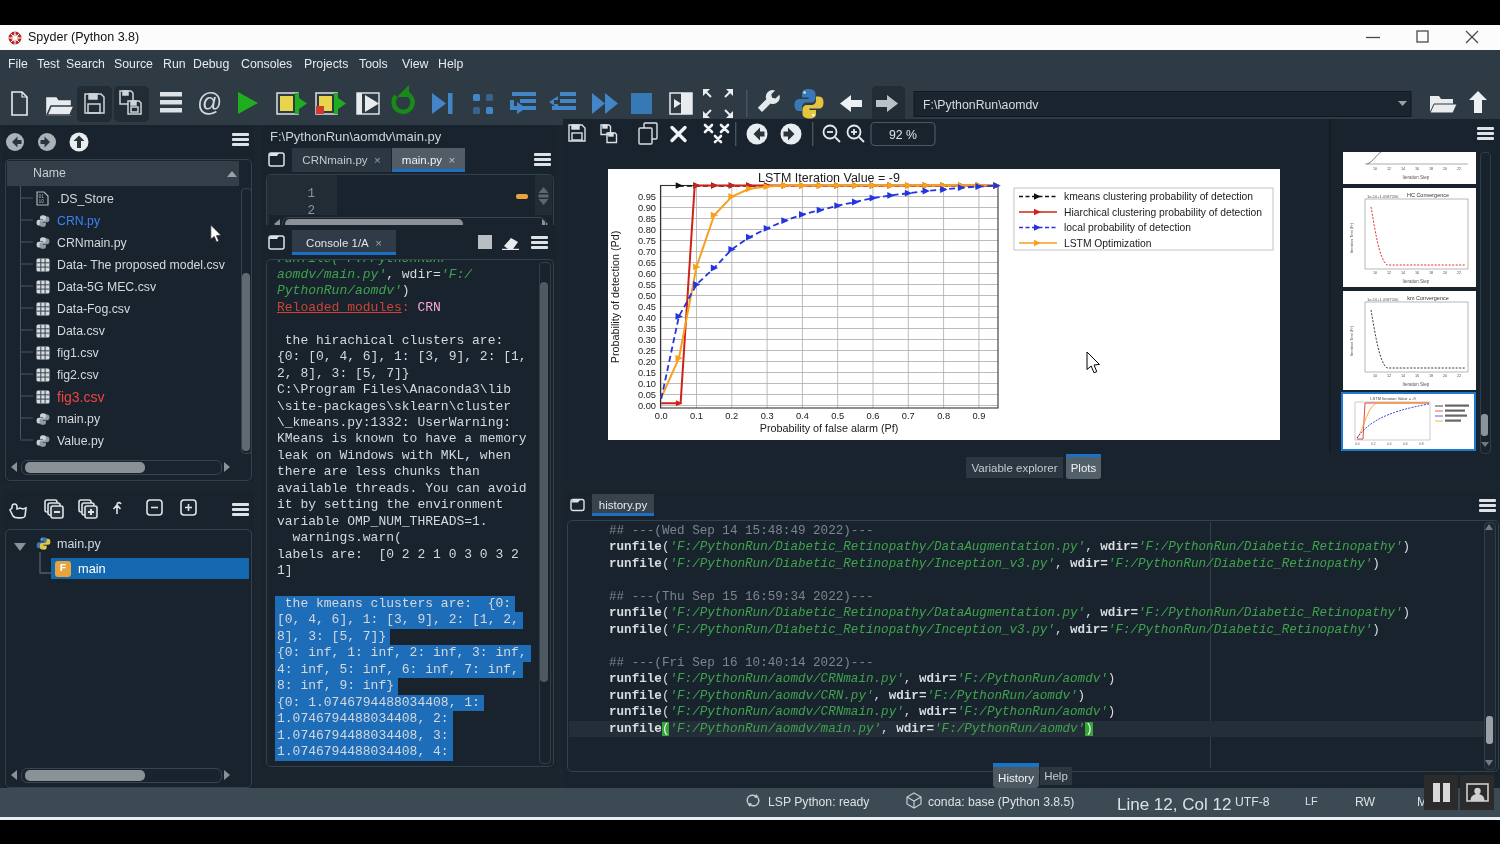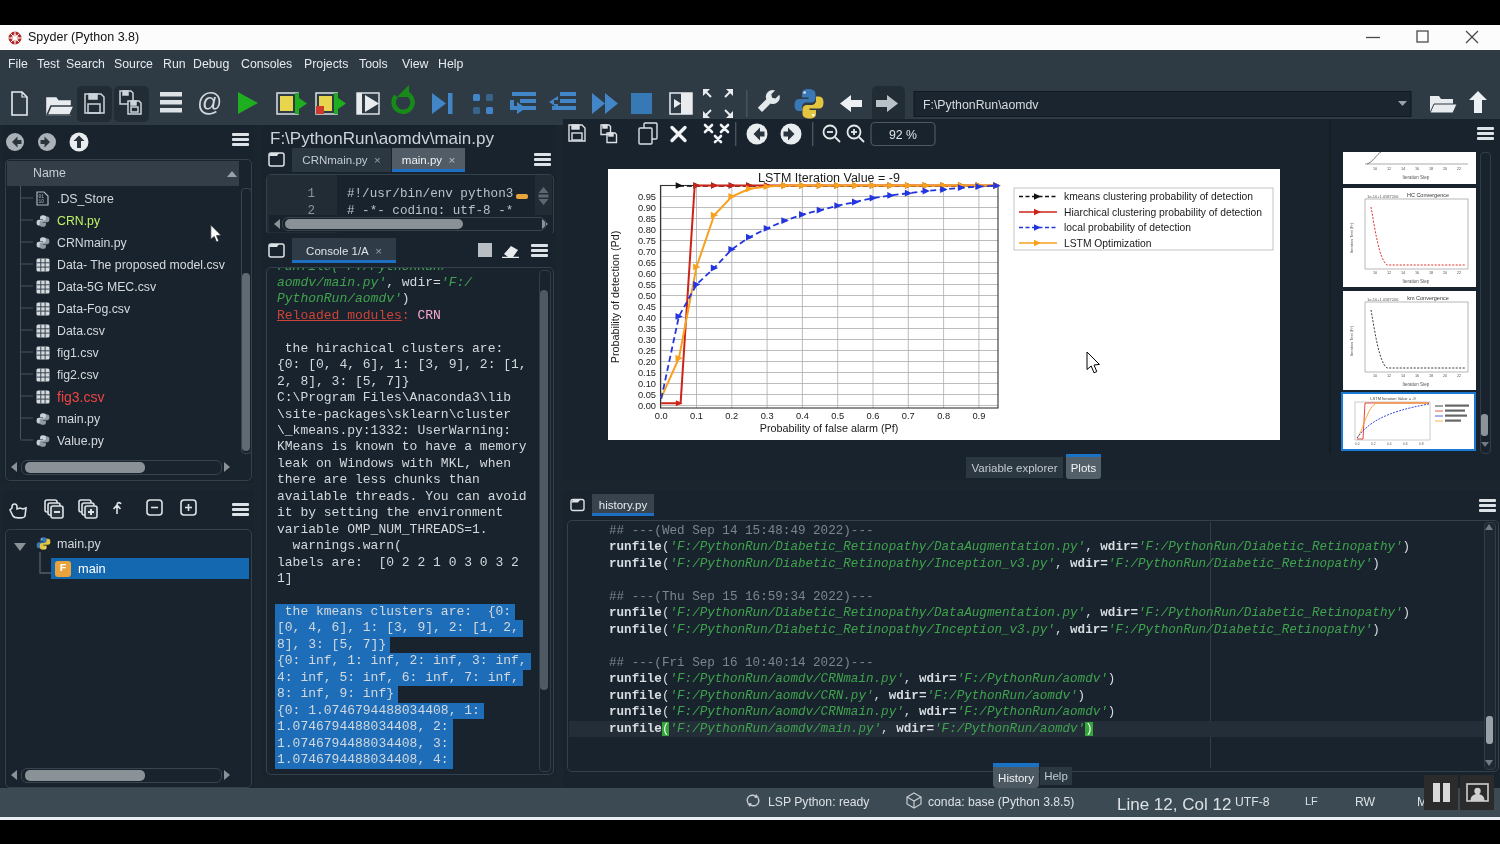--- a/index.html
+++ b/index.html
@@ -219,21 +219,21 @@
               <text x="2.5" y="12">10</text>
             </g>
           </svg>
           <div class="abs" style="left:50px;top:0;font-size:12.3px;color:#d4d9dd;white-space:nowrap">.DS_Store</div>
         </div>
         <div class="abs" style="left:0;top:24px;width:230px;height:22px;line-height:22px">
           <svg class="abs" style="left:29px;top:4px" width="14" height="14" viewBox="0 0 24 24">
             <path d="M11.8 2 c-4 0-4.8 2-4.8 4 v2.8 h5.2 v1.2 h-7.6 c-2.4 0-3.6 1.6-3.6 4.8 c0 3.2 1.2 4.8 3.6 4.8 h2.4 v-3.2 c0-2 1.6-3.6 3.6-3.6 h4 c1.6 0 3.2-1.4 3.2-3.2 v-3.6 c0-2-1.2-4-6-4 z" fill="#c9d2d9"></path>
             <path d="M12.2 22 c4 0 4.8-2 4.8-4 v-2.8 h-5.2 v-1.2 h7.6 c2.4 0 3.6-1.6 3.6-4.8 c0-3.2-1.2-4.8-3.6-4.8 h-2.4 v3.2 c0 2-1.6 3.6-3.6 3.6 h-4 c-1.6 0-3.2 1.4-3.2 3.2 v3.6 c0 2 1.2 4 6 4 z" fill="#8f9aa3"></path>
           </svg>
-          <div class="abs" style="left:50px;top:0;font-size:12.3px;color:#bef264;white-space:nowrap">CRN.py</div>
+          <div class="abs" style="left:50px;top:0;font-size:12.3px;color:#3b82f6;white-space:nowrap">CRN.py</div>
         </div>
         <div class="abs" style="left:0;top:46px;width:230px;height:22px;line-height:22px">
           <svg class="abs" style="left:29px;top:4px" width="14" height="14" viewBox="0 0 24 24">
             <path d="M11.8 2 c-4 0-4.8 2-4.8 4 v2.8 h5.2 v1.2 h-7.6 c-2.4 0-3.6 1.6-3.6 4.8 c0 3.2 1.2 4.8 3.6 4.8 h2.4 v-3.2 c0-2 1.6-3.6 3.6-3.6 h4 c1.6 0 3.2-1.4 3.2-3.2 v-3.6 c0-2-1.2-4-6-4 z" fill="#c9d2d9"></path>
             <path d="M12.2 22 c4 0 4.8-2 4.8-4 v-2.8 h-5.2 v-1.2 h7.6 c2.4 0 3.6-1.6 3.6-4.8 c0-3.2-1.2-4.8-3.6-4.8 h-2.4 v3.2 c0 2-1.6 3.6-3.6 3.6 h-4 c-1.6 0-3.2 1.4-3.2 3.2 v3.6 c0 2 1.2 4 6 4 z" fill="#8f9aa3"></path>
           </svg>
           <div class="abs" style="left:50px;top:0;font-size:12.3px;color:#d4d9dd;white-space:nowrap">CRNmain.py</div>
         </div>
         <div class="abs" style="left:0;top:68px;width:230px;height:22px;line-height:22px">
           <svg class="abs" style="left:29px;top:4px" width="14" height="14" viewBox="0 0 14 14">
@@ -408,58 +408,56 @@
    <svg class="abs" style="left:216px;top:5px" width="8" height="10">
             <path d="M1 0 L7 5 L1 10 z" fill="#8a9298"></path>
           </svg>
    <div class="abs" style="left:14px;top:3px;width:199px;height:13px;border:1px solid #3a444e;border-radius:6px"></div>
    <div class="abs" style="left:18px;top:4.5px;width:120px;height:11px;background:#8a9298;border-radius:5px"></div>
  </div>
 </path></div>
 </div>
 
 <div class="pane" style="left:262px;top:125px;width:294px;height:112px">
- <div class="abs" style="left:8px;top:4px;font-size:17px;color:#ccd3d8">F:\PythonRun\aomdv\main.py</div>
+ <div class="abs" style="left:8px;top:4px;font-size:13px;color:#ccd3d8">F:\PythonRun\aomdv\main.py</div>
  <svg class="abs" style="left:6px;top:25px" width="20" height="20">
       <rect x="1" y="3" width="15" height="13" rx="2" fill="none" stroke="#dde2e6" stroke-width="1.5"></rect>
       <path d="M1 6 h8 l2 -3 h-8 z" fill="#dde2e6"></path>
     </svg>
  <div class="tab" style="left:30px;top:23px;width:99px;height:24px">CRNmain.py&nbsp;&nbsp;<span style="color:#98a2aa">×</span></div>
  <div class="tab" style="left:130px;top:23px;width:73px;height:24px;background:#525c66;color:#eef2f5">main.py&nbsp;&nbsp;<span style="color:#b8c0c6">×</span></div>
  <div class="abs" style="left:130px;top:44px;width:73px;height:3px;background:#1c6fc2"></div>
  <div class="hamb" style="left:272px;top:28px">
       <div></div>
       <div></div>
       <div></div>
     </div>
  <div class="pbox" style="left:4px;top:49px;width:286px;height:59px">
   <div class="abs" style="left:0;top:0;width:70px;height:58px;background:#222c35"></div>
   <div class="mono abs" style="left:0;top:10.5px;width:48px;text-align:right;font-size:12.6px;color:#8b949c;line-height:17px">1<br>2</div>
-  <div class="mono abs" style="left:80px;top:10.5px;font-size:12.6px;color:#bac2c8;line-height:17px;white-space:pre">#!/usr/bin/env python3
-# -*- coding: utf-8 -*</div>
   <div class="abs" style="left:249px;top:19px;width:12px;height:5px;background:#e8a33d;border-radius:2px"></div>
   <div class="abs" style="left:268px;top:0;width:17px;height:40px;background:#222c35"></div>
   <svg class="abs" style="left:270px;top:12px" width="13" height="18">
         <path d="M6.5 0 l5 6 h-10 z M6.5 18 l5 -6 h-10 z" fill="#5d6771"></path>
         <rect x="1.5" y="7.5" width="10" height="3" fill="#5d6771"></rect>
       </svg>
   <div class="abs" style="left:2px;top:40px;width:282px;height:17px;background:#19232d">
    <svg class="abs" style="left:4px;top:4px" width="8" height="10">
           <path d="M7 0 L1 5 L7 10 z" fill="#8a9298"></path>
         </svg>
    <svg class="abs" style="left:272px;top:4px" width="8" height="10">
           <path d="M1 0 L7 5 L1 10 z" fill="#8a9298"></path>
         </svg>
    <div class="abs" style="left:13px;top:2px;width:262px;height:12px;border:1px solid #3a444e;border-radius:6px"></div>
    <div class="abs" style="left:16px;top:3.5px;width:178px;height:10px;background:#8a9298;border-radius:5px"></div>
   </div>
  </div>
 </div>
 
-<div class="pane" style="left:262px;top:233px;width:294px;height:544px">
+<div class="pane" style="left:262px;top:225px;width:294px;height:544px">
  <svg class="abs" style="left:6px;top:8px" width="20" height="20">
       <rect x="1" y="3" width="15" height="13" rx="2" fill="none" stroke="#dde2e6" stroke-width="1.5"></rect>
       <path d="M1 6 h8 l2 -3 h-8 z" fill="#dde2e6"></path>
     </svg>
  <div class="tab" style="left:30px;top:5px;width:104px;height:25px;background:#2f3c47;color:#dde3e8">Console 1/A&nbsp;&nbsp;<span style="color:#98a2aa">×</span></div>
  <div class="abs" style="left:30px;top:27px;width:104px;height:3px;background:#1c6fc2"></div>
  <div class="abs" style="left:216px;top:10px;width:14px;height:14px;background:#b9bec3"></div>
  <svg class="abs" style="left:240px;top:10px" width="18" height="15">
       <path d="M2 11 l7 -8 l7 4 l-5 7 h-5 z" fill="#e8ecef"></path>
       <path d="M0 14.5 h17" stroke="#e8ecef" stroke-width="1.5"></path>

